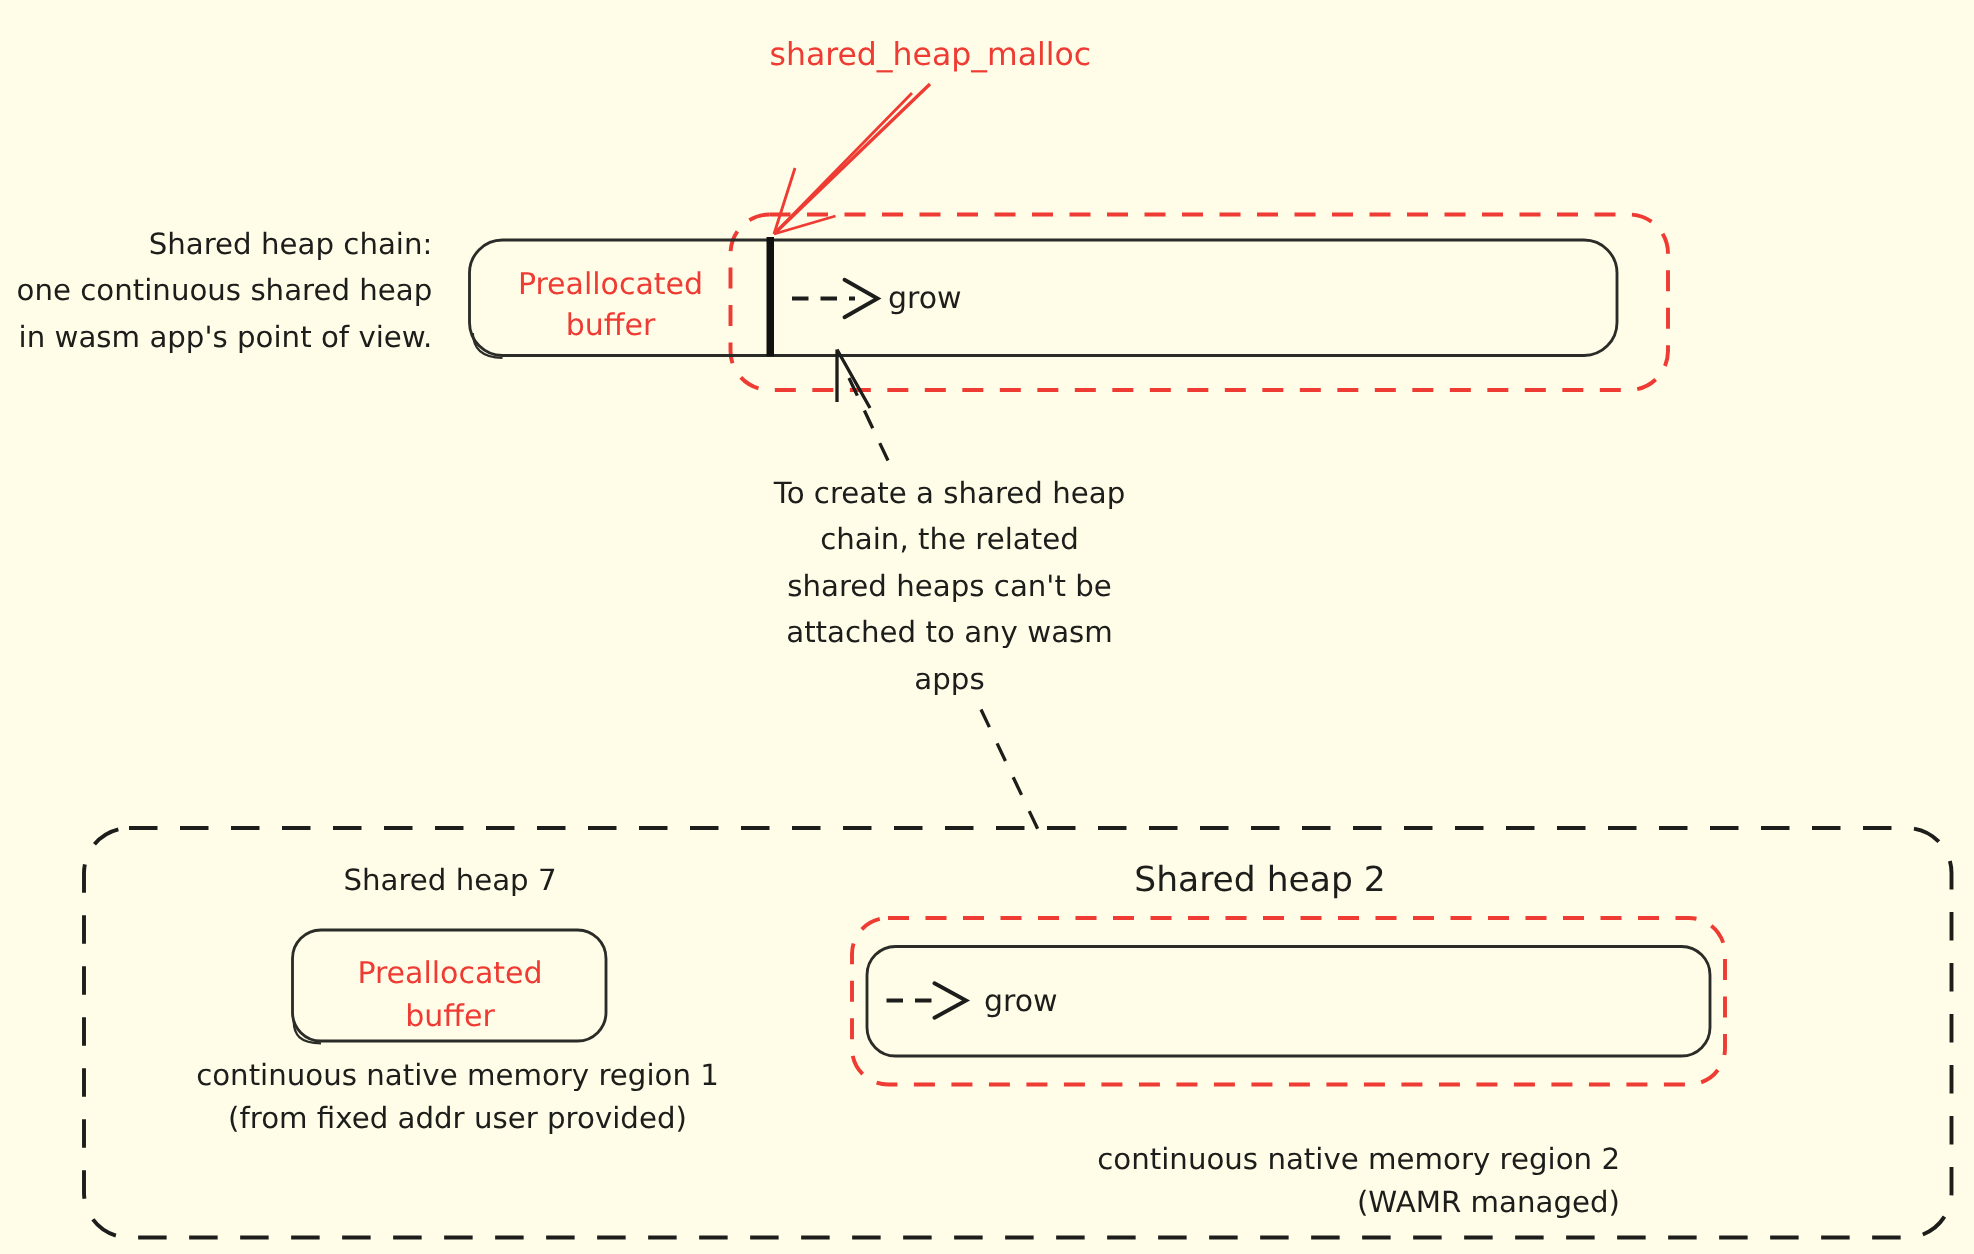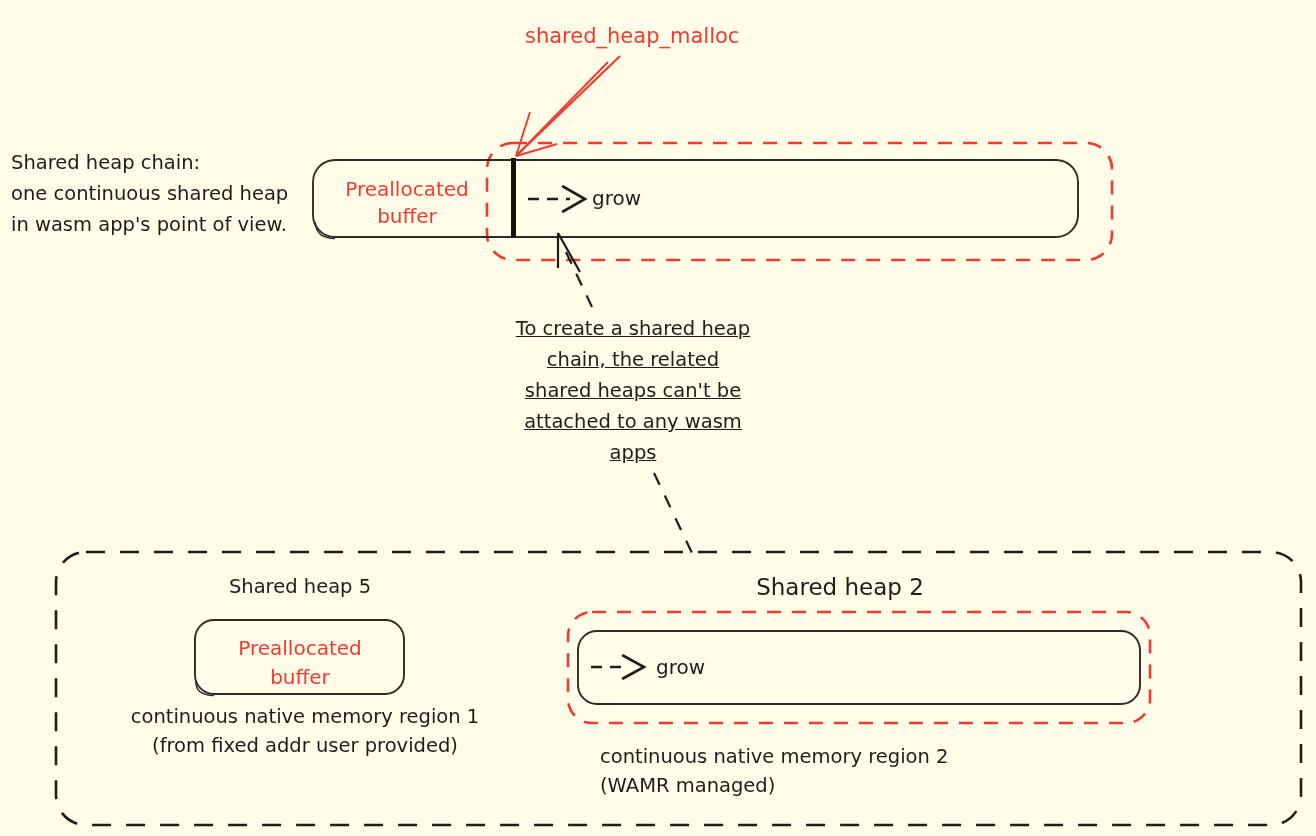--- a/index.html
+++ b/index.html
@@ -29,23 +29,24 @@
     color: #1d1d1b;
     font-size: 19.5px;
     line-height: 30px;
     white-space: pre;
   }
   .txt-left {
     left: 11px;
     top: 147px;
     font-size: 19.5px;
     line-height: 31px;
+    text-align: right;
   }
   .label-malloc {
-    left: 525px;
+    left: 513px;
     top: 23px;
     color: #ee3b33;
     font-size: 21px;
     line-height: 26px;
     white-space: nowrap;
   }
   .label-prealloc-top {
     left: 337px;
     top: 176px;
     width: 140px;
@@ -63,21 +64,20 @@
     line-height: 24px;
   }
   .note-mid {
     left: 483px;
     top: 313px;
     width: 300px;
     text-align: center;
     font-size: 19.5px;
     line-height: 31px;
     white-space: pre-line;
-    text-decoration: underline;
   }
   .label-sh1 {
     left: 180px;
     top: 574px;
     width: 240px;
     text-align: center;
     font-size: 19.5px;
     line-height: 26px;
   }
   .label-sh2 {
@@ -109,23 +109,23 @@
     left: 85px;
     top: 702px;
     width: 440px;
     text-align: center;
     font-size: 19.5px;
     line-height: 29px;
     white-space: pre-line;
   }
   .cap-region2 {
     left: 600px;
-    top: 742px;
+    top: 758px;
     width: 480px;
-    text-align: left;
+    text-align: right;
     font-size: 19.5px;
     line-height: 29px;
     white-space: pre-line;
   }
 </style>
 </head>
 <body>
 
 <div id="canvas">
 
@@ -173,21 +173,21 @@
 buffer</div>
 
   <div class="txt label-grow-top">grow</div>
 
   <div class="txt note-mid">To create a shared heap
 chain, the related
 shared heaps can't be
 attached to any wasm
 apps</div>
 
-  <div class="txt label-sh1">Shared heap 5</div>
+  <div class="txt label-sh1">Shared heap 7</div>
 
   <div class="txt label-prealloc-bot">Preallocated
 buffer</div>
 
   <div class="txt cap-region1">continuous native memory region 1
 (from fixed addr user provided)</div>
 
   <div class="txt label-sh2">Shared heap 2</div>
 
   <div class="txt label-grow-bot">grow</div>

